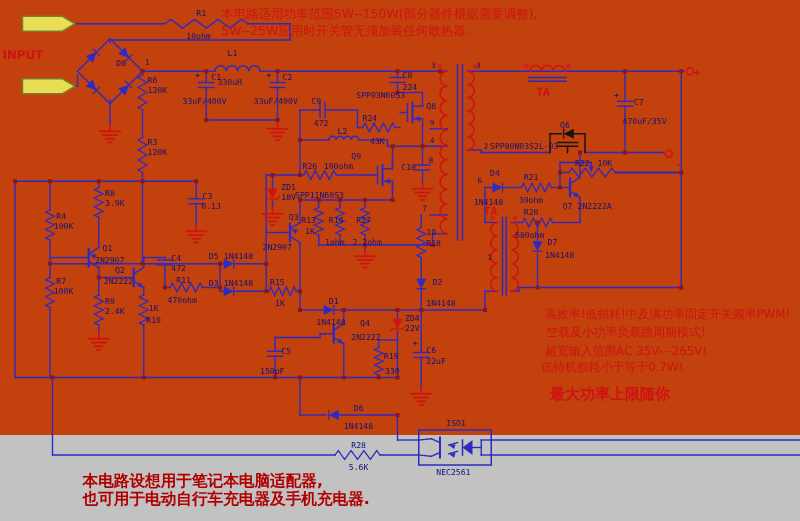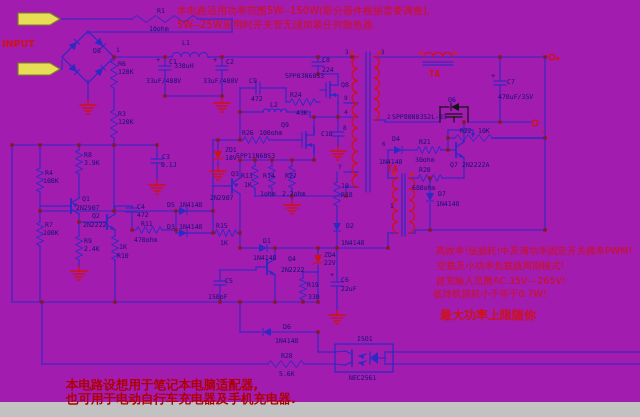--- a/index.html
+++ b/index.html
@@ -1,18 +1,18 @@
 <!DOCTYPE html>
 <html><head>
 <meta charset="utf-8">
 <style>
   html,body{margin:0;padding:0;}
   body{width:640px;height:417px;overflow:hidden;background:#c2c2c2;
        font-family:"DejaVu Sans",sans-serif;}
-  #stage{position:relative;width:640px;height:402px;background:#a21caf;}
+  #stage{position:relative;width:640px;height:348px;background:#c2410c;}
   svg text{font-family:"DejaVu Sans Mono","DejaVu Sans",monospace;}
   svg text.cjk{font-family:"DejaVu Sans",sans-serif;}
 </style>
 </head>
 <body>
 
 <div id="stage">
 <svg id="sch" width="640" height="417" viewBox="0 0 640 417">
   <g id="circuit">
         <path d="M60,19L132,19" stroke="#2b2bc4" fill="none" stroke-width="1.1" stroke-linecap="square"></path>

